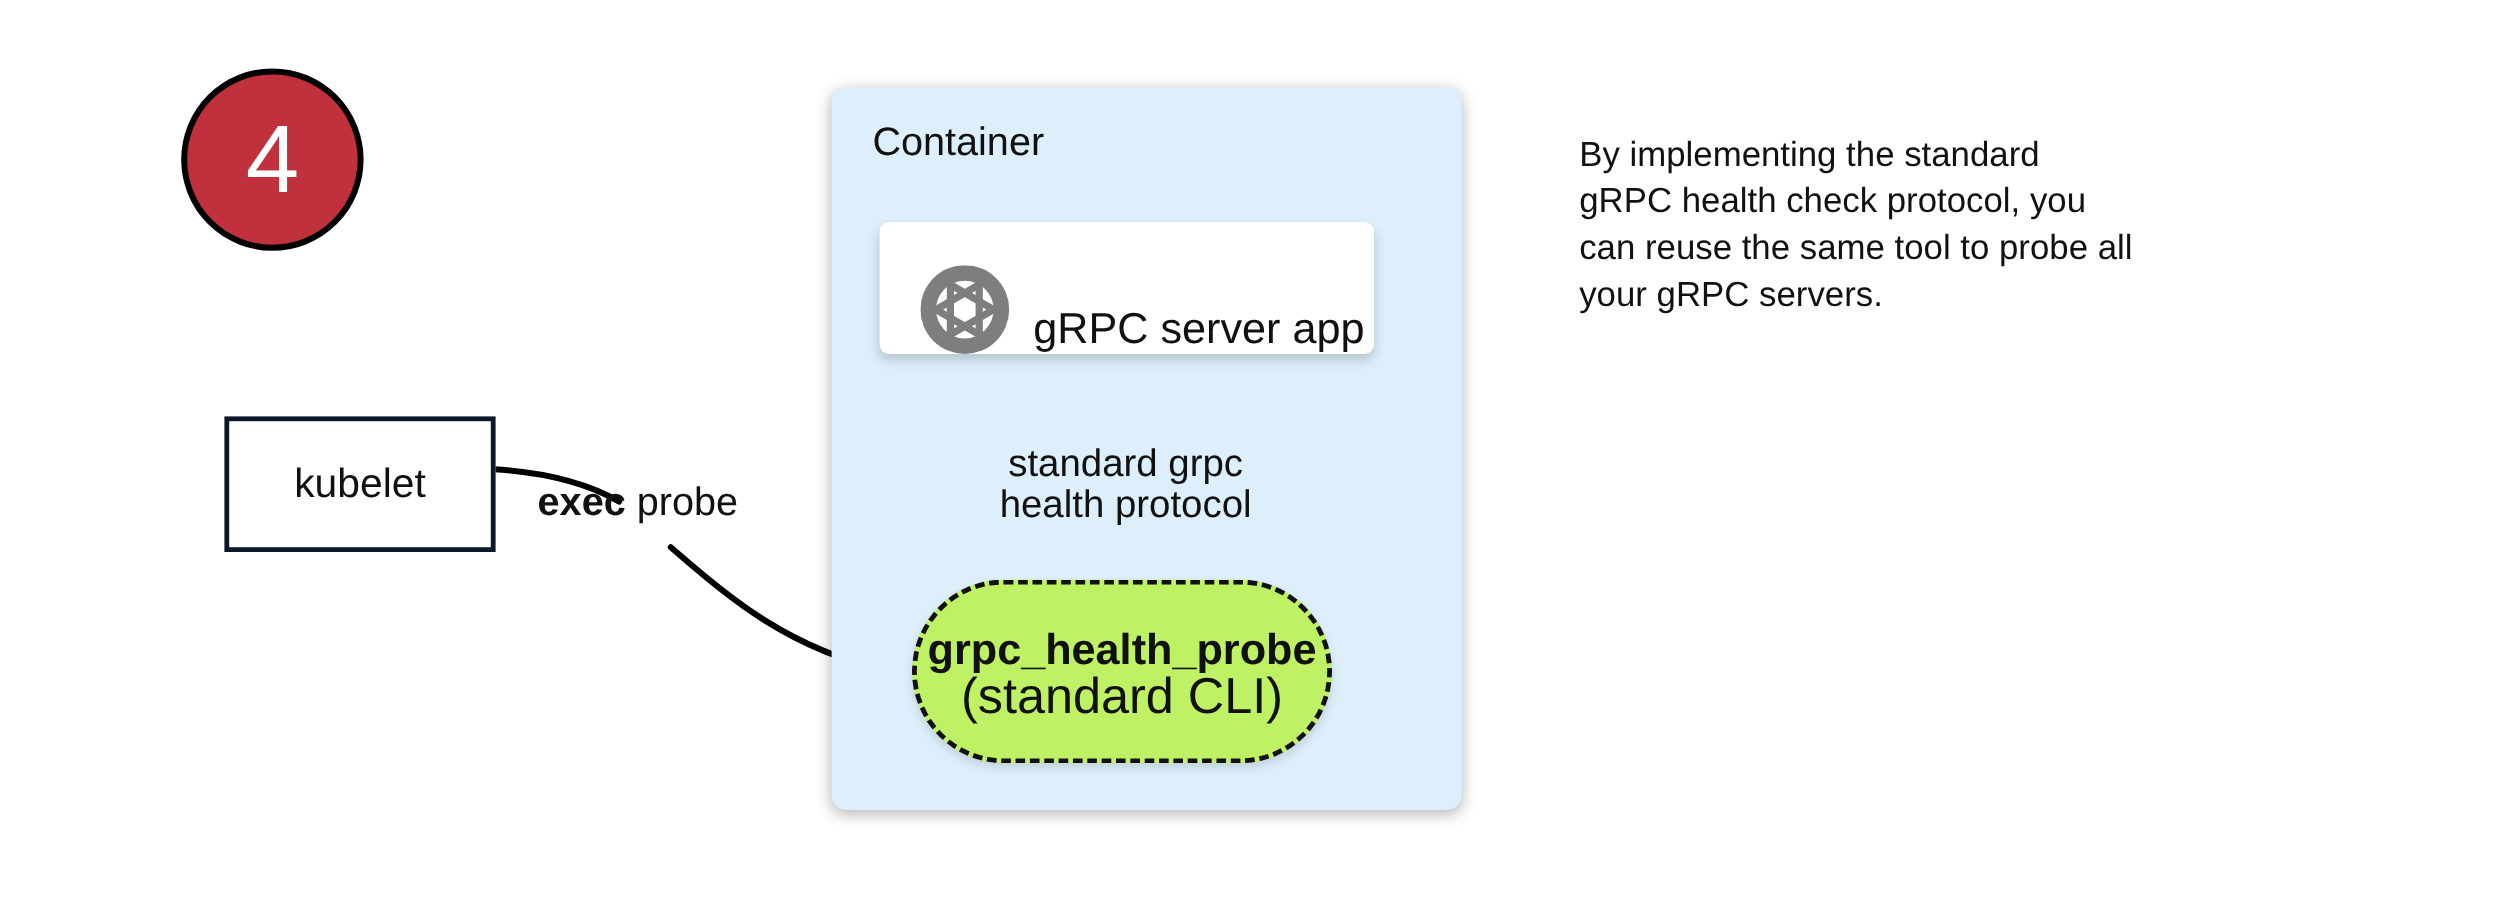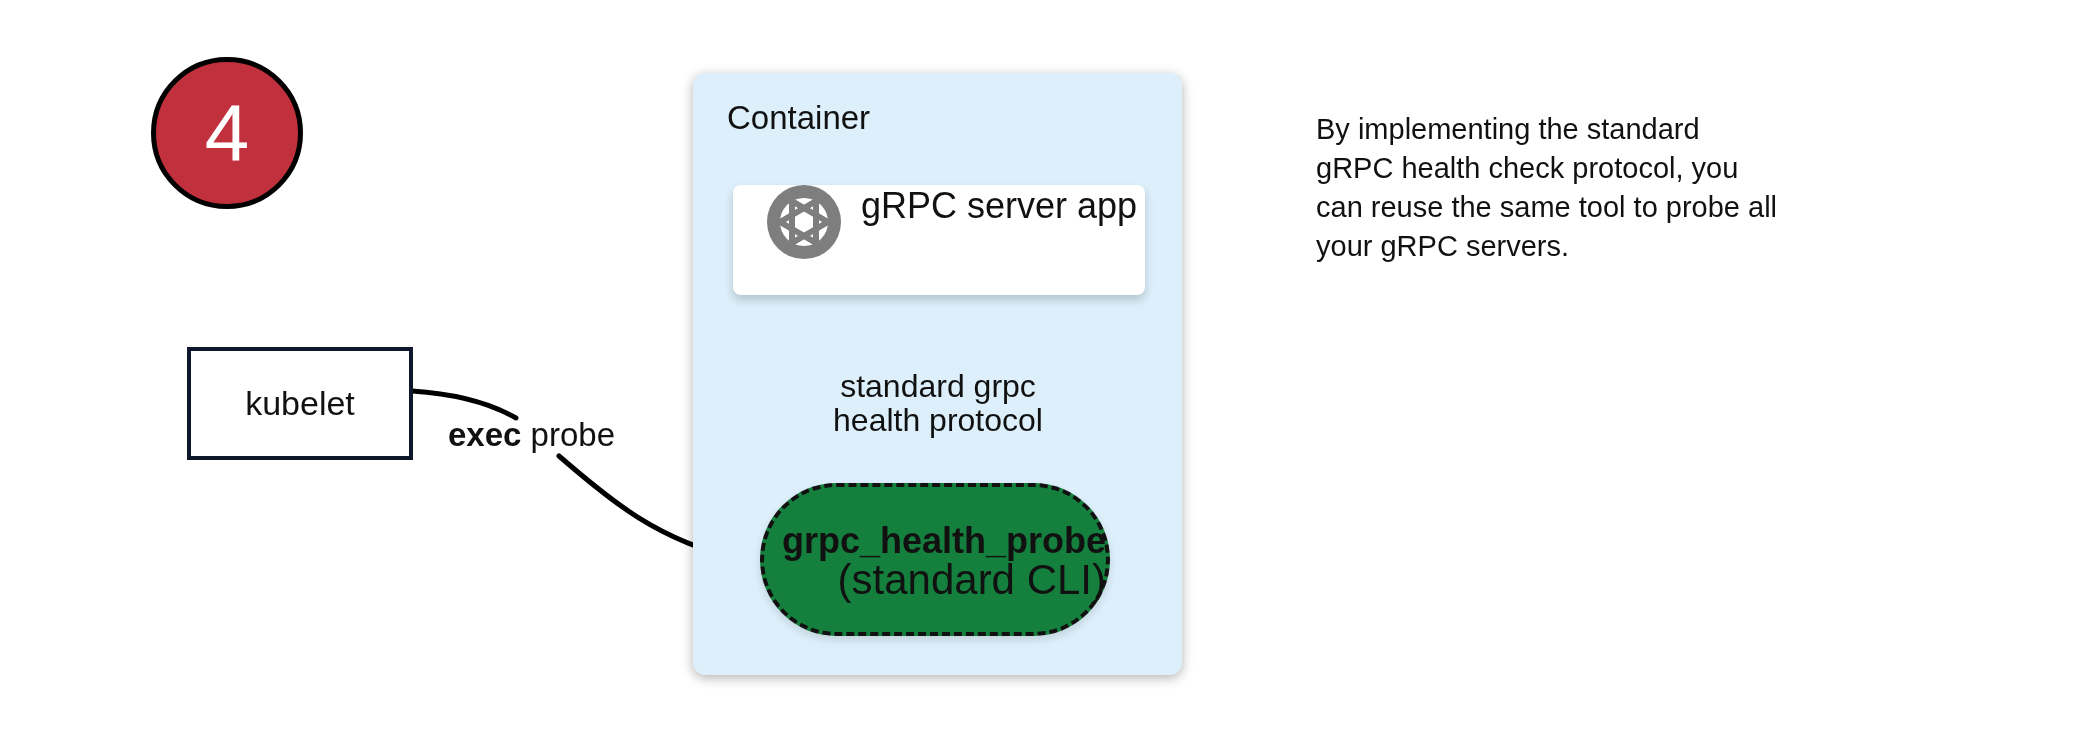--- a/index.html
+++ b/index.html
@@ -8,38 +8,38 @@
 
   .arrows{position:absolute;left:0;top:0;width:2100px;height:750px;pointer-events:none;}
 
   .badge{position:absolute;left:151px;top:57px;width:142px;height:142px;border:5px solid #000;
          border-radius:50%;background:#C1303D;display:flex;align-items:center;justify-content:center;}
   .badge span{color:#fff;font-size:80px;line-height:1;}
 
   .kubelet{position:absolute;left:187px;top:347px;width:218px;height:105px;border:4px solid #0f172a;
            background:#fff;display:flex;align-items:center;justify-content:center;font-size:34px;}
 
-  .exec-label{position:absolute;left:448px;top:416px;width:220px;font-size:33px;white-space:nowrap;}
+  .exec-label{position:absolute;left:448px;top:399px;width:220px;font-size:33px;white-space:nowrap;}
   .exec-label b{font-weight:bold;}
 
   .container-box{position:absolute;left:693px;top:73px;width:489px;height:602px;background:#DCEFFA;
-                 border-radius:12px;box-shadow:0 3px 12px rgba(0,0,0,0.30);}
+                 border-radius:12px;box-shadow:0 3px 12px rgba(0,0,0,0.30);padding-left:36px;}
   .container-title{position:absolute;left:34px;top:26px;font-size:33px;}
 
   .server-box{position:absolute;left:40px;top:112px;width:412px;height:110px;background:#fff;border-radius:8px;
-              box-shadow:0 5px 10px rgba(0,0,0,0.18);display:flex;align-items:flex-start;padding-left:0;}
+              box-shadow:0 5px 10px rgba(0,0,0,0.18);display:flex;align-items:flex-end;padding-left:0;}
   .server-box .icon{width:74px;height:74px;margin-left:34px;flex:0 0 auto;}
   .server-box .label{margin-left:20px;font-size:36px;}
 
   .arrow-label{position:absolute;left:95px;top:296px;width:300px;text-align:center;font-size:32px;
                line-height:34px;white-space:pre-line;}
 
-  .pill{position:absolute;left:67px;top:410px;width:342px;height:145px;background:#15803d;
+  .pill{position:absolute;left:67px;top:410px;width:342px;height:145px;background:#bef264;
         border:4px dashed #111;border-radius:80px;box-shadow:0 4px 8px rgba(0,0,0,0.12);
-        display:flex;flex-direction:column;align-items:flex-end;justify-content:center;}
+        display:flex;flex-direction:column;align-items:center;justify-content:center;}
   .pill-title{font-size:36px;font-weight:bold;line-height:40px;}
   .pill-sub{font-size:42px;line-height:38px;}
 
   .note{position:absolute;left:1316px;top:110px;width:500px;font-size:29px;line-height:39px;white-space:pre-line;}
 </style>
 </head>
 <body>
 
 <div class="canvas">
 

